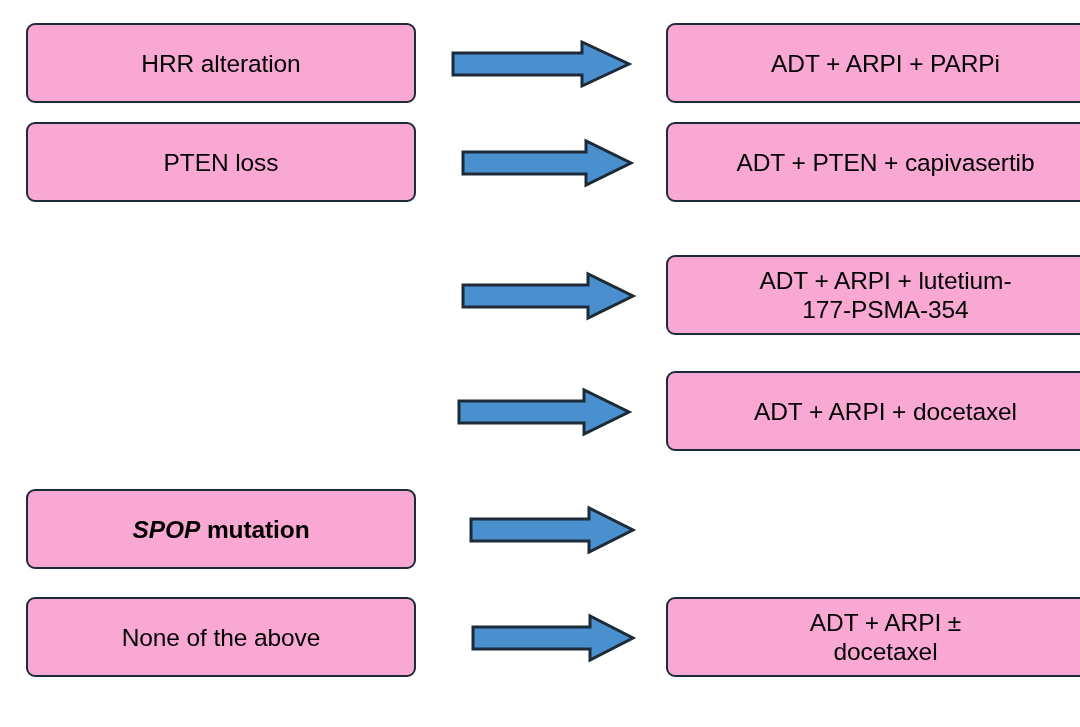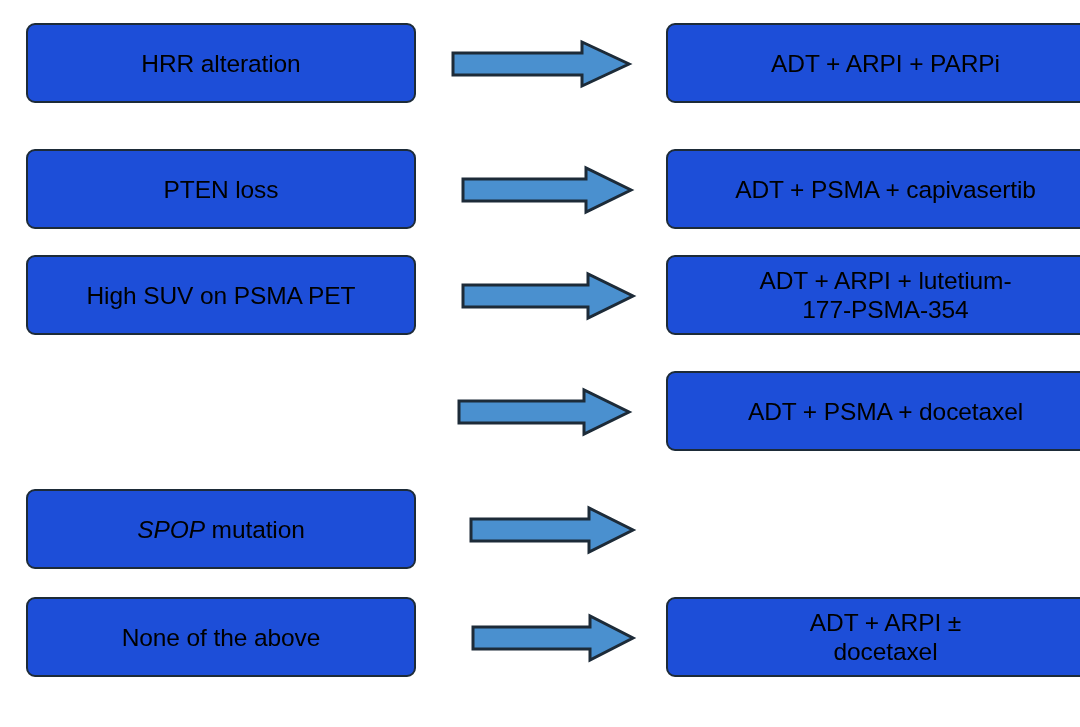--- a/index.html
+++ b/index.html
@@ -21,30 +21,30 @@
   }
   .row {
     position: absolute;
     left: 0;
     width: 1080px;
     height: 110px;
     display: flex;
     align-items: center;
   }
   .row-1 { top: 18px; }
-  .row-2 { top: 144px; text-decoration: underline; }
+  .row-2 { top: 117px; text-decoration: underline; }
   .row-3 { top: 250px; }
   .row-4 { top: 366px; }
-  .row-5 { top: 484px; }
+  .row-5 { top: 484px; font-weight: bold; }
   .row-6 { top: 592px; }
 
   .node {
     position: absolute;
     box-sizing: border-box;
-    background: #1d4ed8;
+    background: #f9a8d4;
     border: 2.5px solid #1d2b38;
     border-radius: 9px;
     display: flex;
     align-items: center;
     justify-content: center;
     text-align: center;
     color: #000000;
     font-size: 24.5px;
     line-height: 29px;
     letter-spacing: -0.1px;
@@ -110,49 +110,46 @@
   <div class="row row-2">
     <div class="node node-left">
       <span>PTEN loss</span>
     </div>
     <div class="arrow-wrap aw-2">
       <svg viewBox="0 0 170 48" width="170" height="48" preserveAspectRatio="none">
         <polygon points="1,13 124,13 124,2 169,24 124,46 124,35 1,35" fill="#4a90cf" stroke="#1d2b38" stroke-width="3" stroke-linejoin="miter"></polygon>
       </svg>
     </div>
     <div class="node node-right">
-      <span>ADT + PSMA + capivasertib</span>
+      <span>ADT + PTEN + capivasertib</span>
     </div>
   </div>
 
   <div class="row row-3">
-    <div class="node node-left">
-      <span>High SUV on PSMA PET</span>
-    </div>
     <div class="arrow-wrap aw-3">
       <svg viewBox="0 0 172 48" width="172" height="48" preserveAspectRatio="none">
         <polygon points="1,13 126,13 126,2 171,24 126,46 126,35 1,35" fill="#4a90cf" stroke="#1d2b38" stroke-width="3" stroke-linejoin="miter"></polygon>
       </svg>
     </div>
     <div class="node node-right two-line">
       <div>
         <div>ADT + ARPI + lutetium-</div>
         <div>177-PSMA-354</div>
       </div>
     </div>
   </div>
 
   <div class="row row-4">
     <div class="arrow-wrap aw-4">
       <svg viewBox="0 0 172 48" width="172" height="48" preserveAspectRatio="none">
         <polygon points="1,13 126,13 126,2 171,24 126,46 126,35 1,35" fill="#4a90cf" stroke="#1d2b38" stroke-width="3" stroke-linejoin="miter"></polygon>
       </svg>
     </div>
     <div class="node node-right">
-      <span>ADT + PSMA + docetaxel</span>
+      <span>ADT + ARPI + docetaxel</span>
     </div>
   </div>
 
   <div class="row row-5">
     <div class="node node-left">
       <span><em>SPOP</em><span> mutation</span></span>
     </div>
     <div class="arrow-wrap aw-5">
       <svg viewBox="0 0 164 48" width="164" height="48" preserveAspectRatio="none">
         <polygon points="1,13 119,13 119,2 163,24 119,46 119,35 1,35" fill="#4a90cf" stroke="#1d2b38" stroke-width="3" stroke-linejoin="miter"></polygon>

